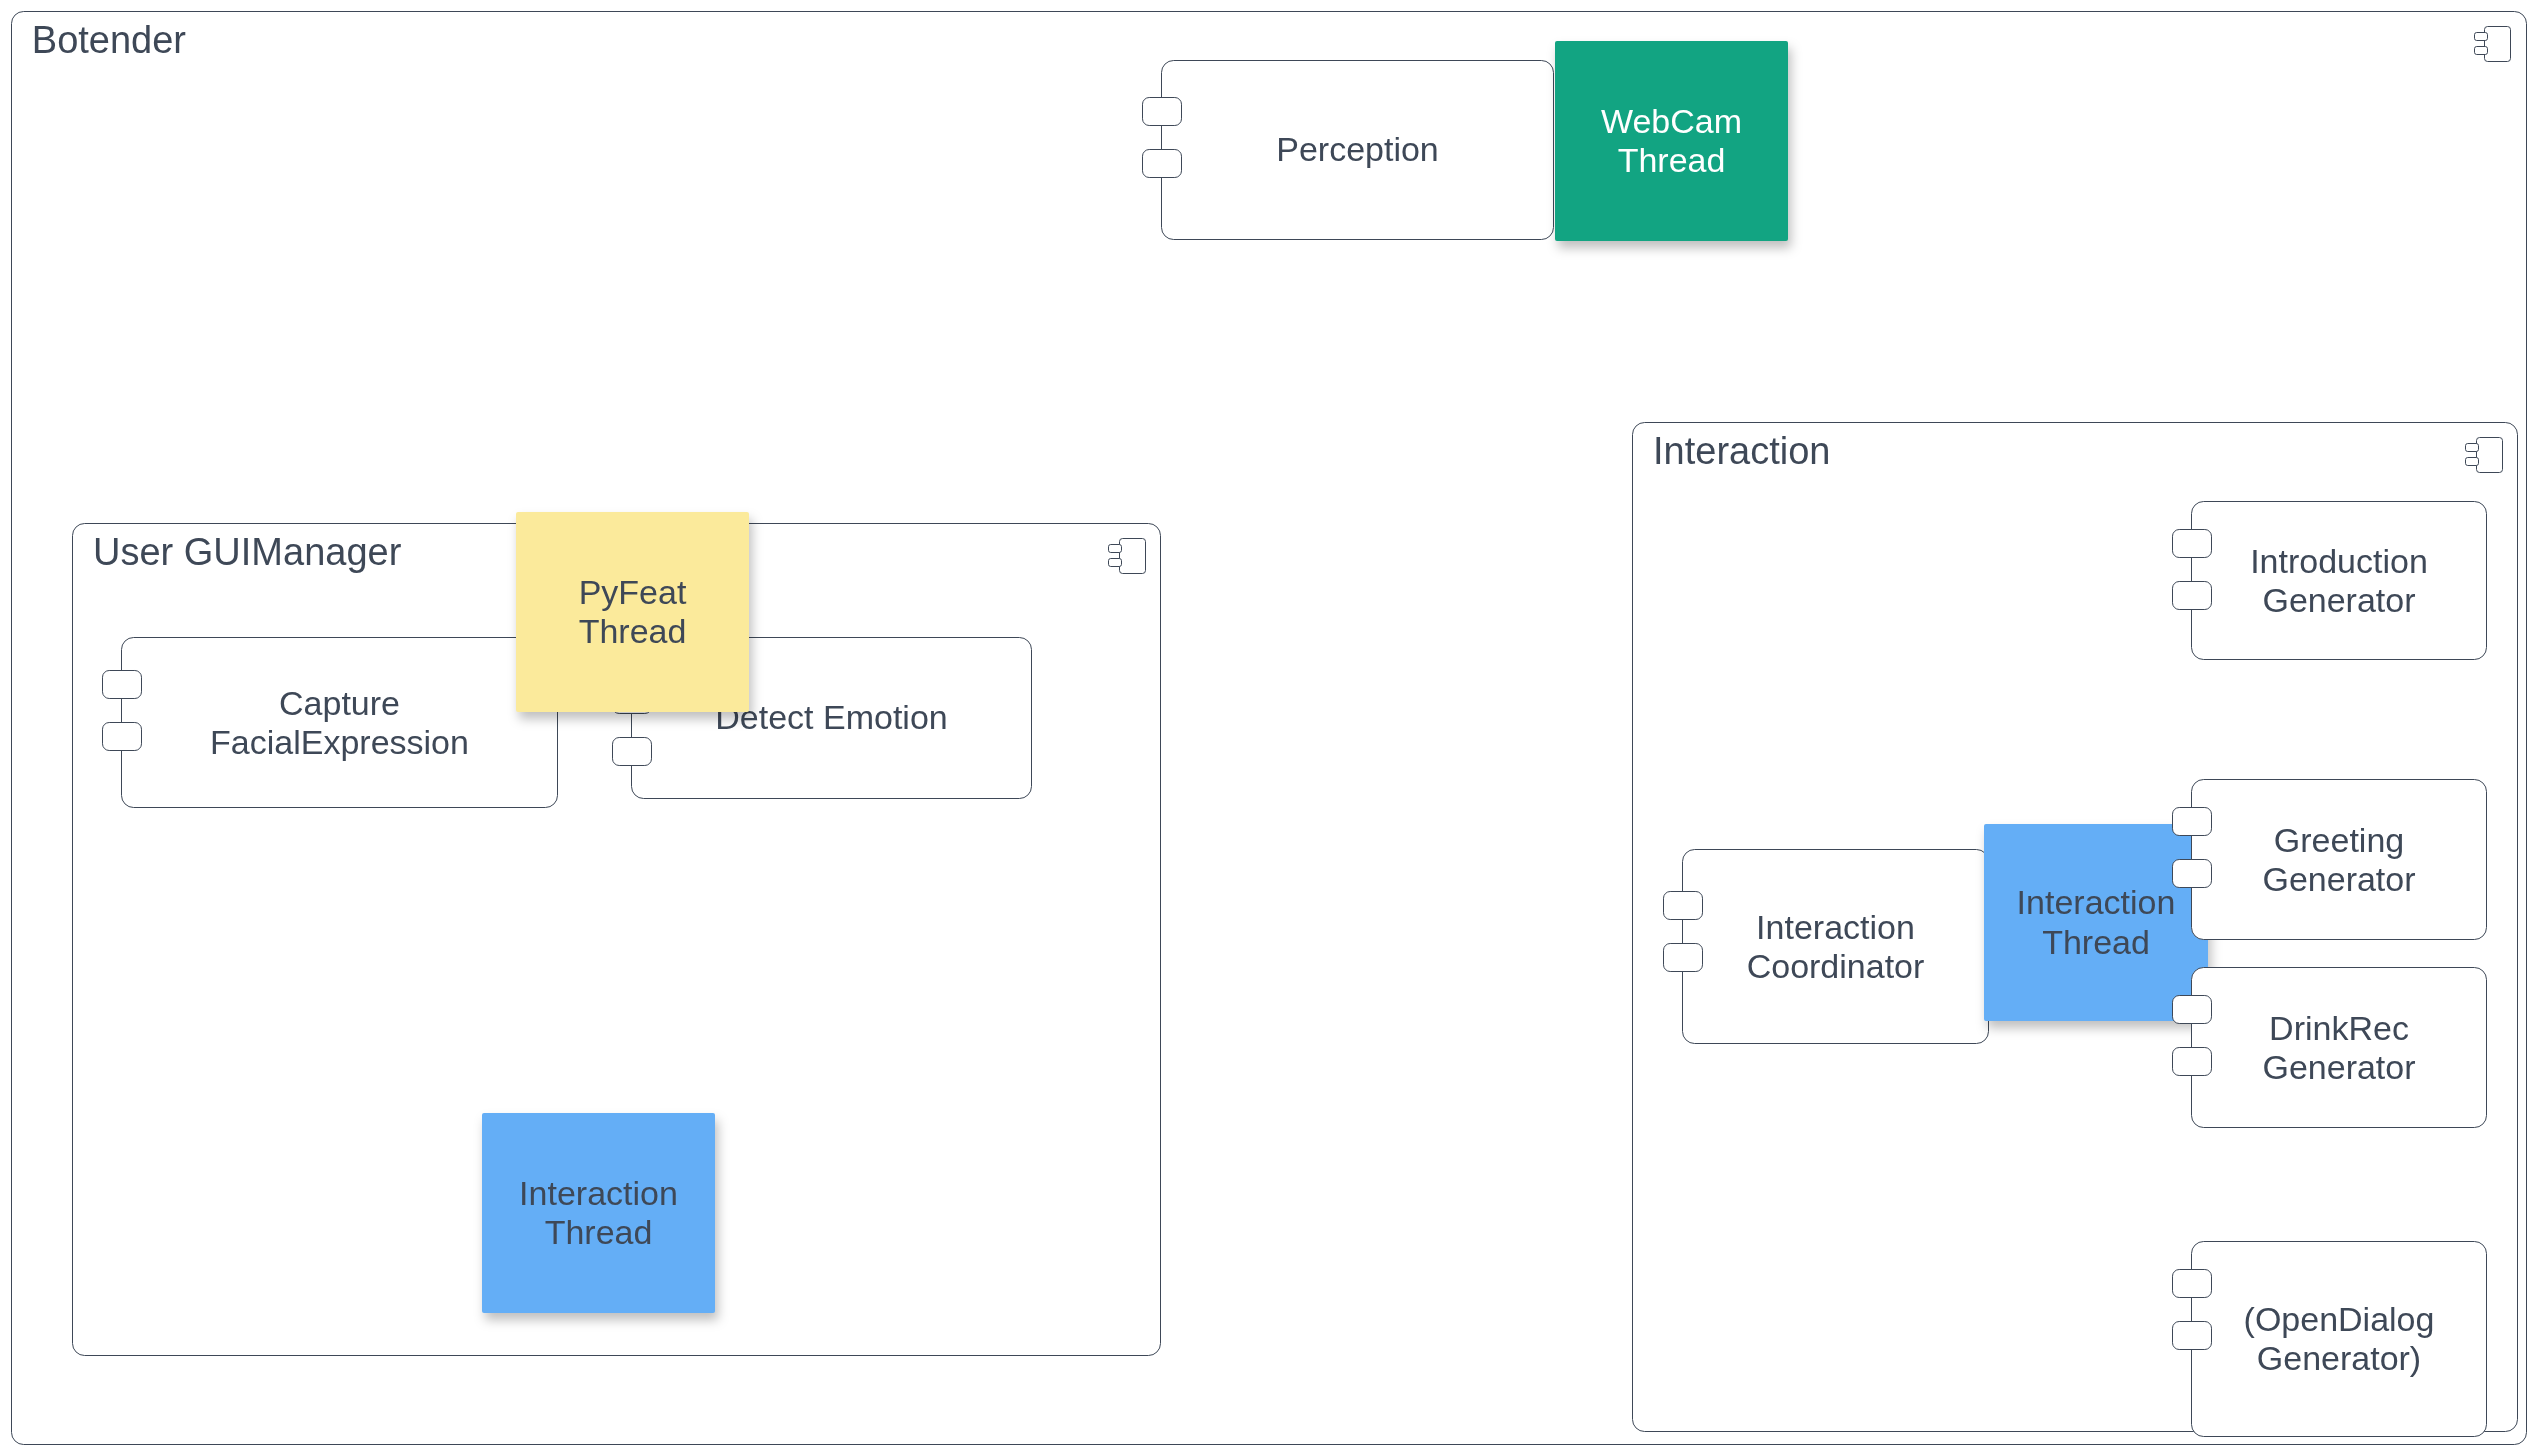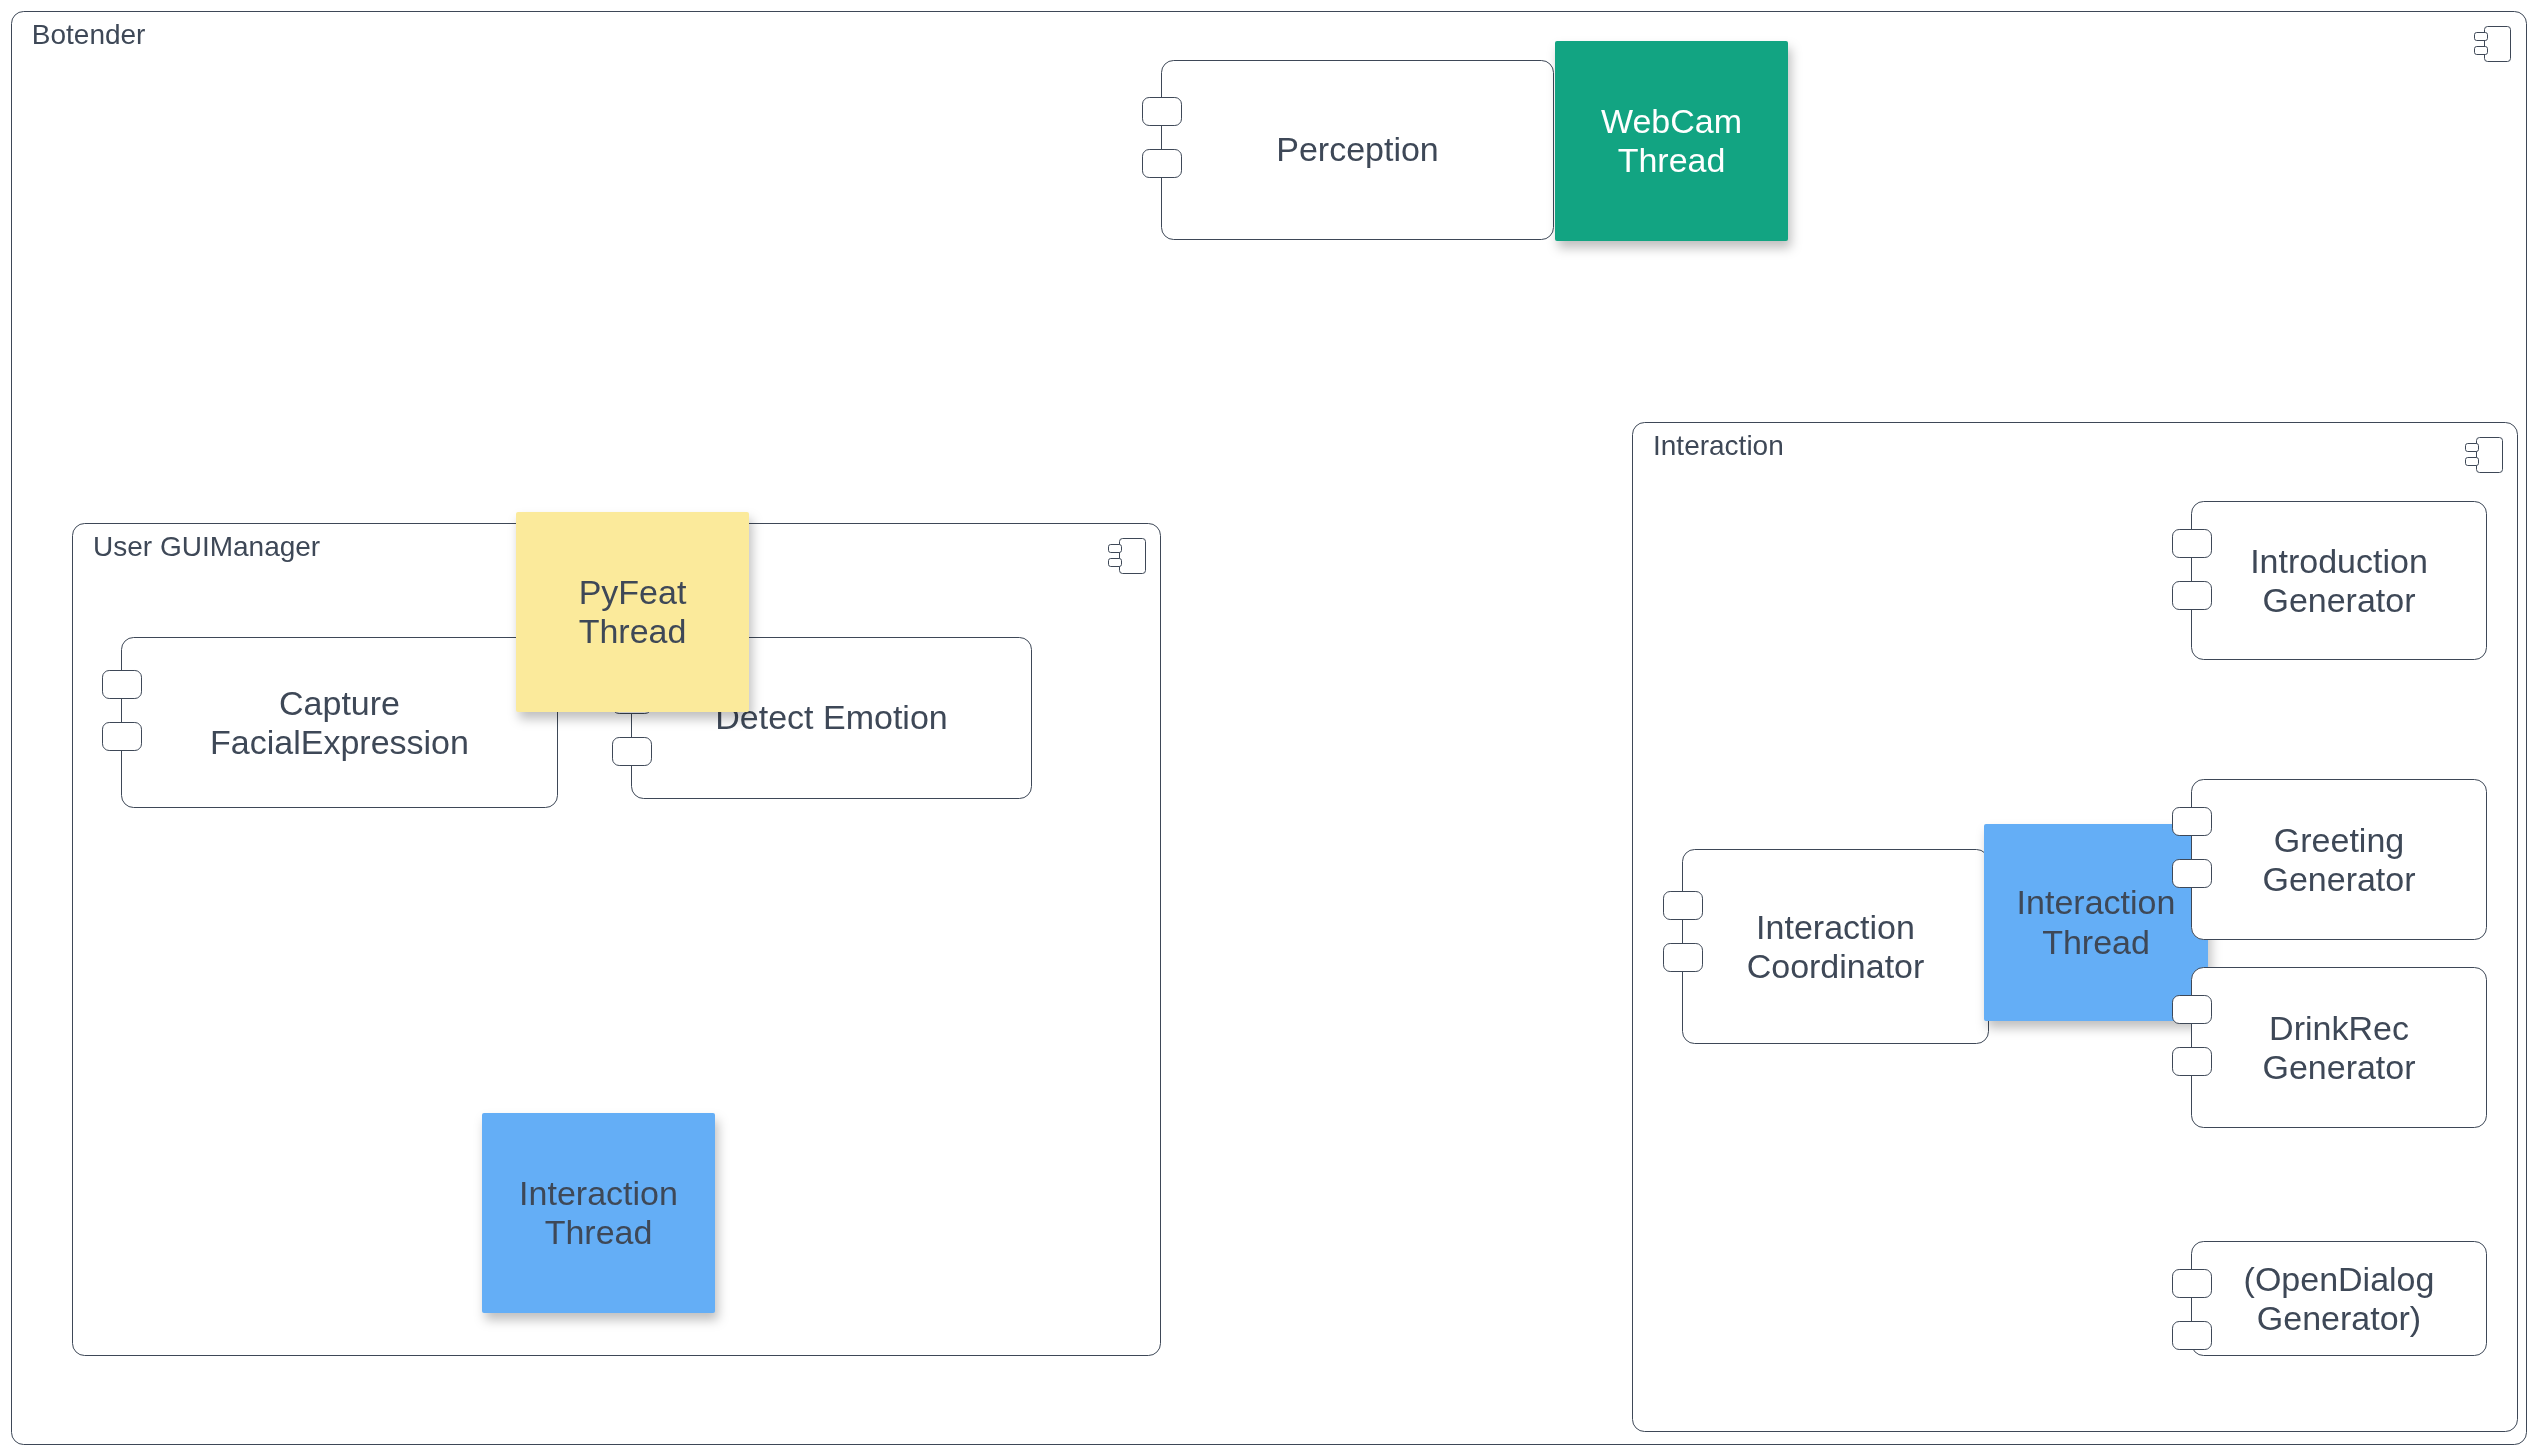--- a/index.html
+++ b/index.html
@@ -34,21 +34,21 @@
   .frame {
     position: absolute;
     border: 1.8px solid var(--stroke);
     border-radius: var(--radius);
     background: #fff;
   }
   .frame > .title {
     position: absolute;
     top: 7.2px;
     left: 20px;
-    font-size: 28px;
+    font-size: 38px;
     font-weight: 400;
     white-space: nowrap;
   }
   .frame > .title-center {
     position: absolute;
     top: 50%;
     left: 50%;
     transform: translate(-50%, -50%);
     font-size: 34px;
     text-align: center;
@@ -220,21 +220,21 @@
         <div class="lug"></div>
       </div>
   </div>
   <div class="frame" style="left:2191px; top:967px; width:296px; height:161px;">
     <span class="title-center">DrinkRec<br>Generator</span>
     <div class="lugs" style="top:27px;">
         <div class="lug"></div>
         <div class="lug"></div>
       </div>
   </div>
-  <div class="frame" style="left:2191px; top:1241px; width:296px; height:115px;">
+  <div class="frame" style="left:2191px; top:1241px; width:296px; height:196px;">
     <span class="title-center">(OpenDialog<br>Generator)</span>
     <div class="lugs" style="top:27px;">
         <div class="lug"></div>
         <div class="lug"></div>
       </div>
   </div>
 
 </div>
 
 

